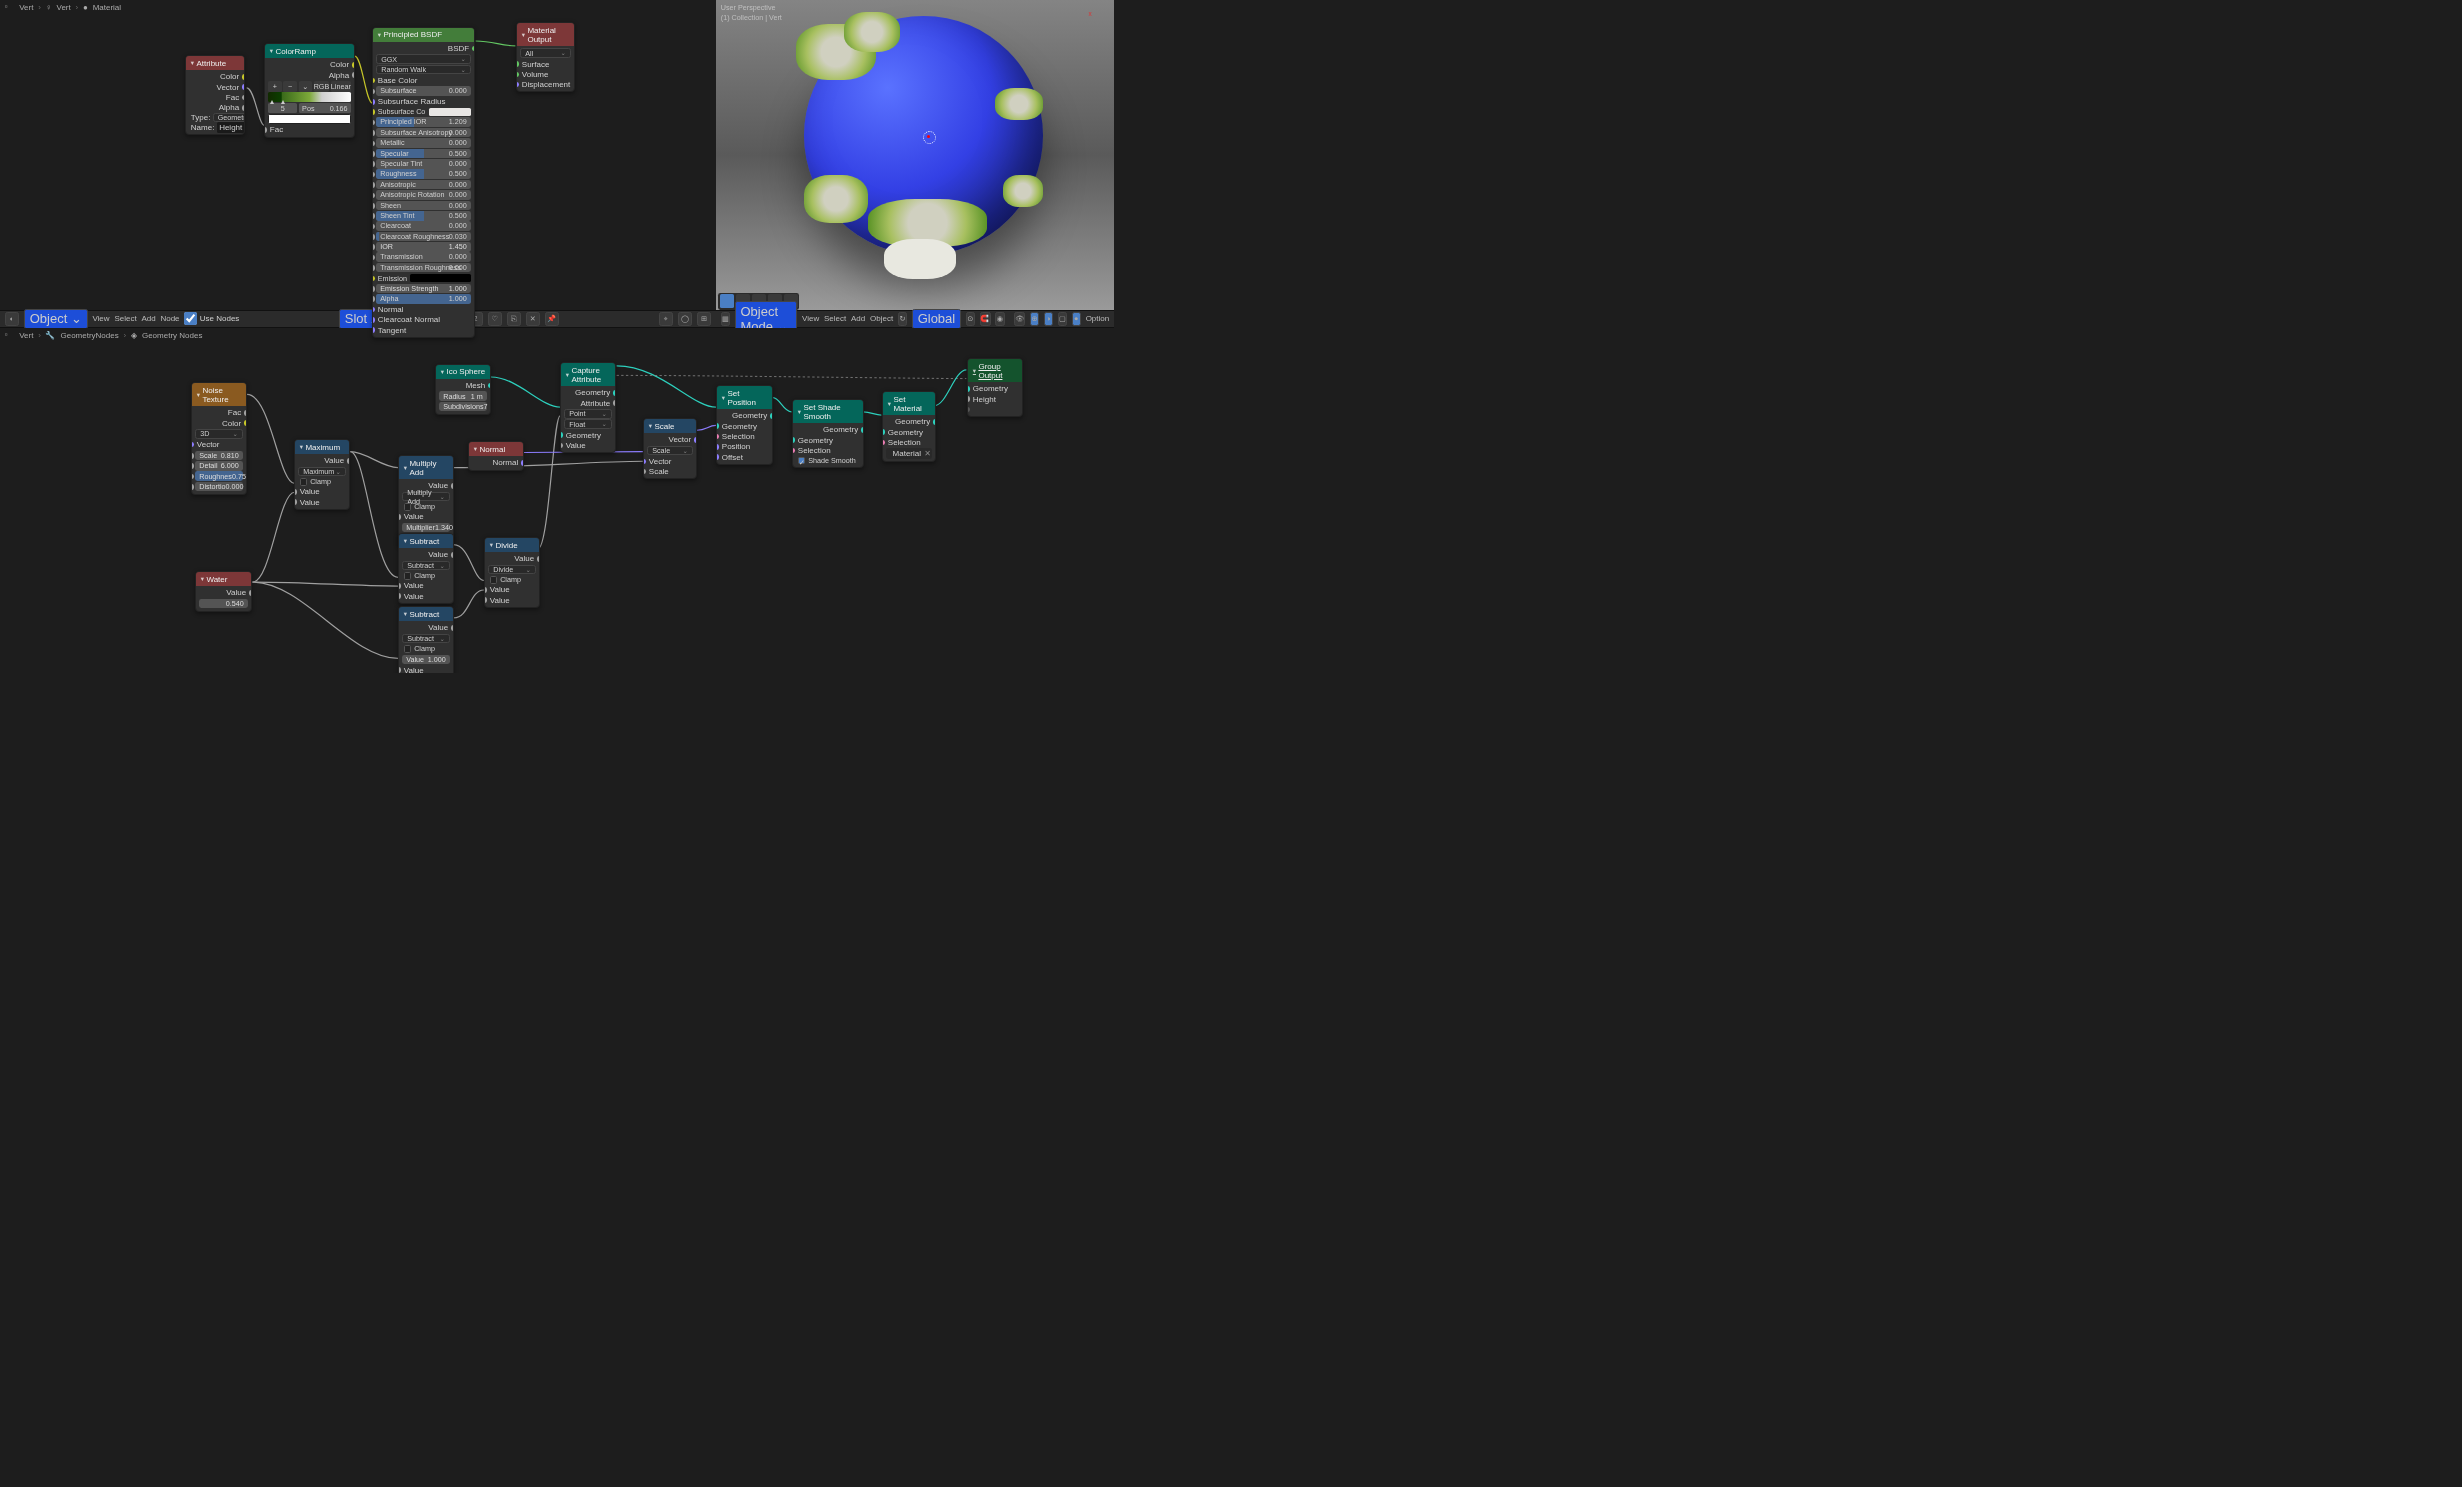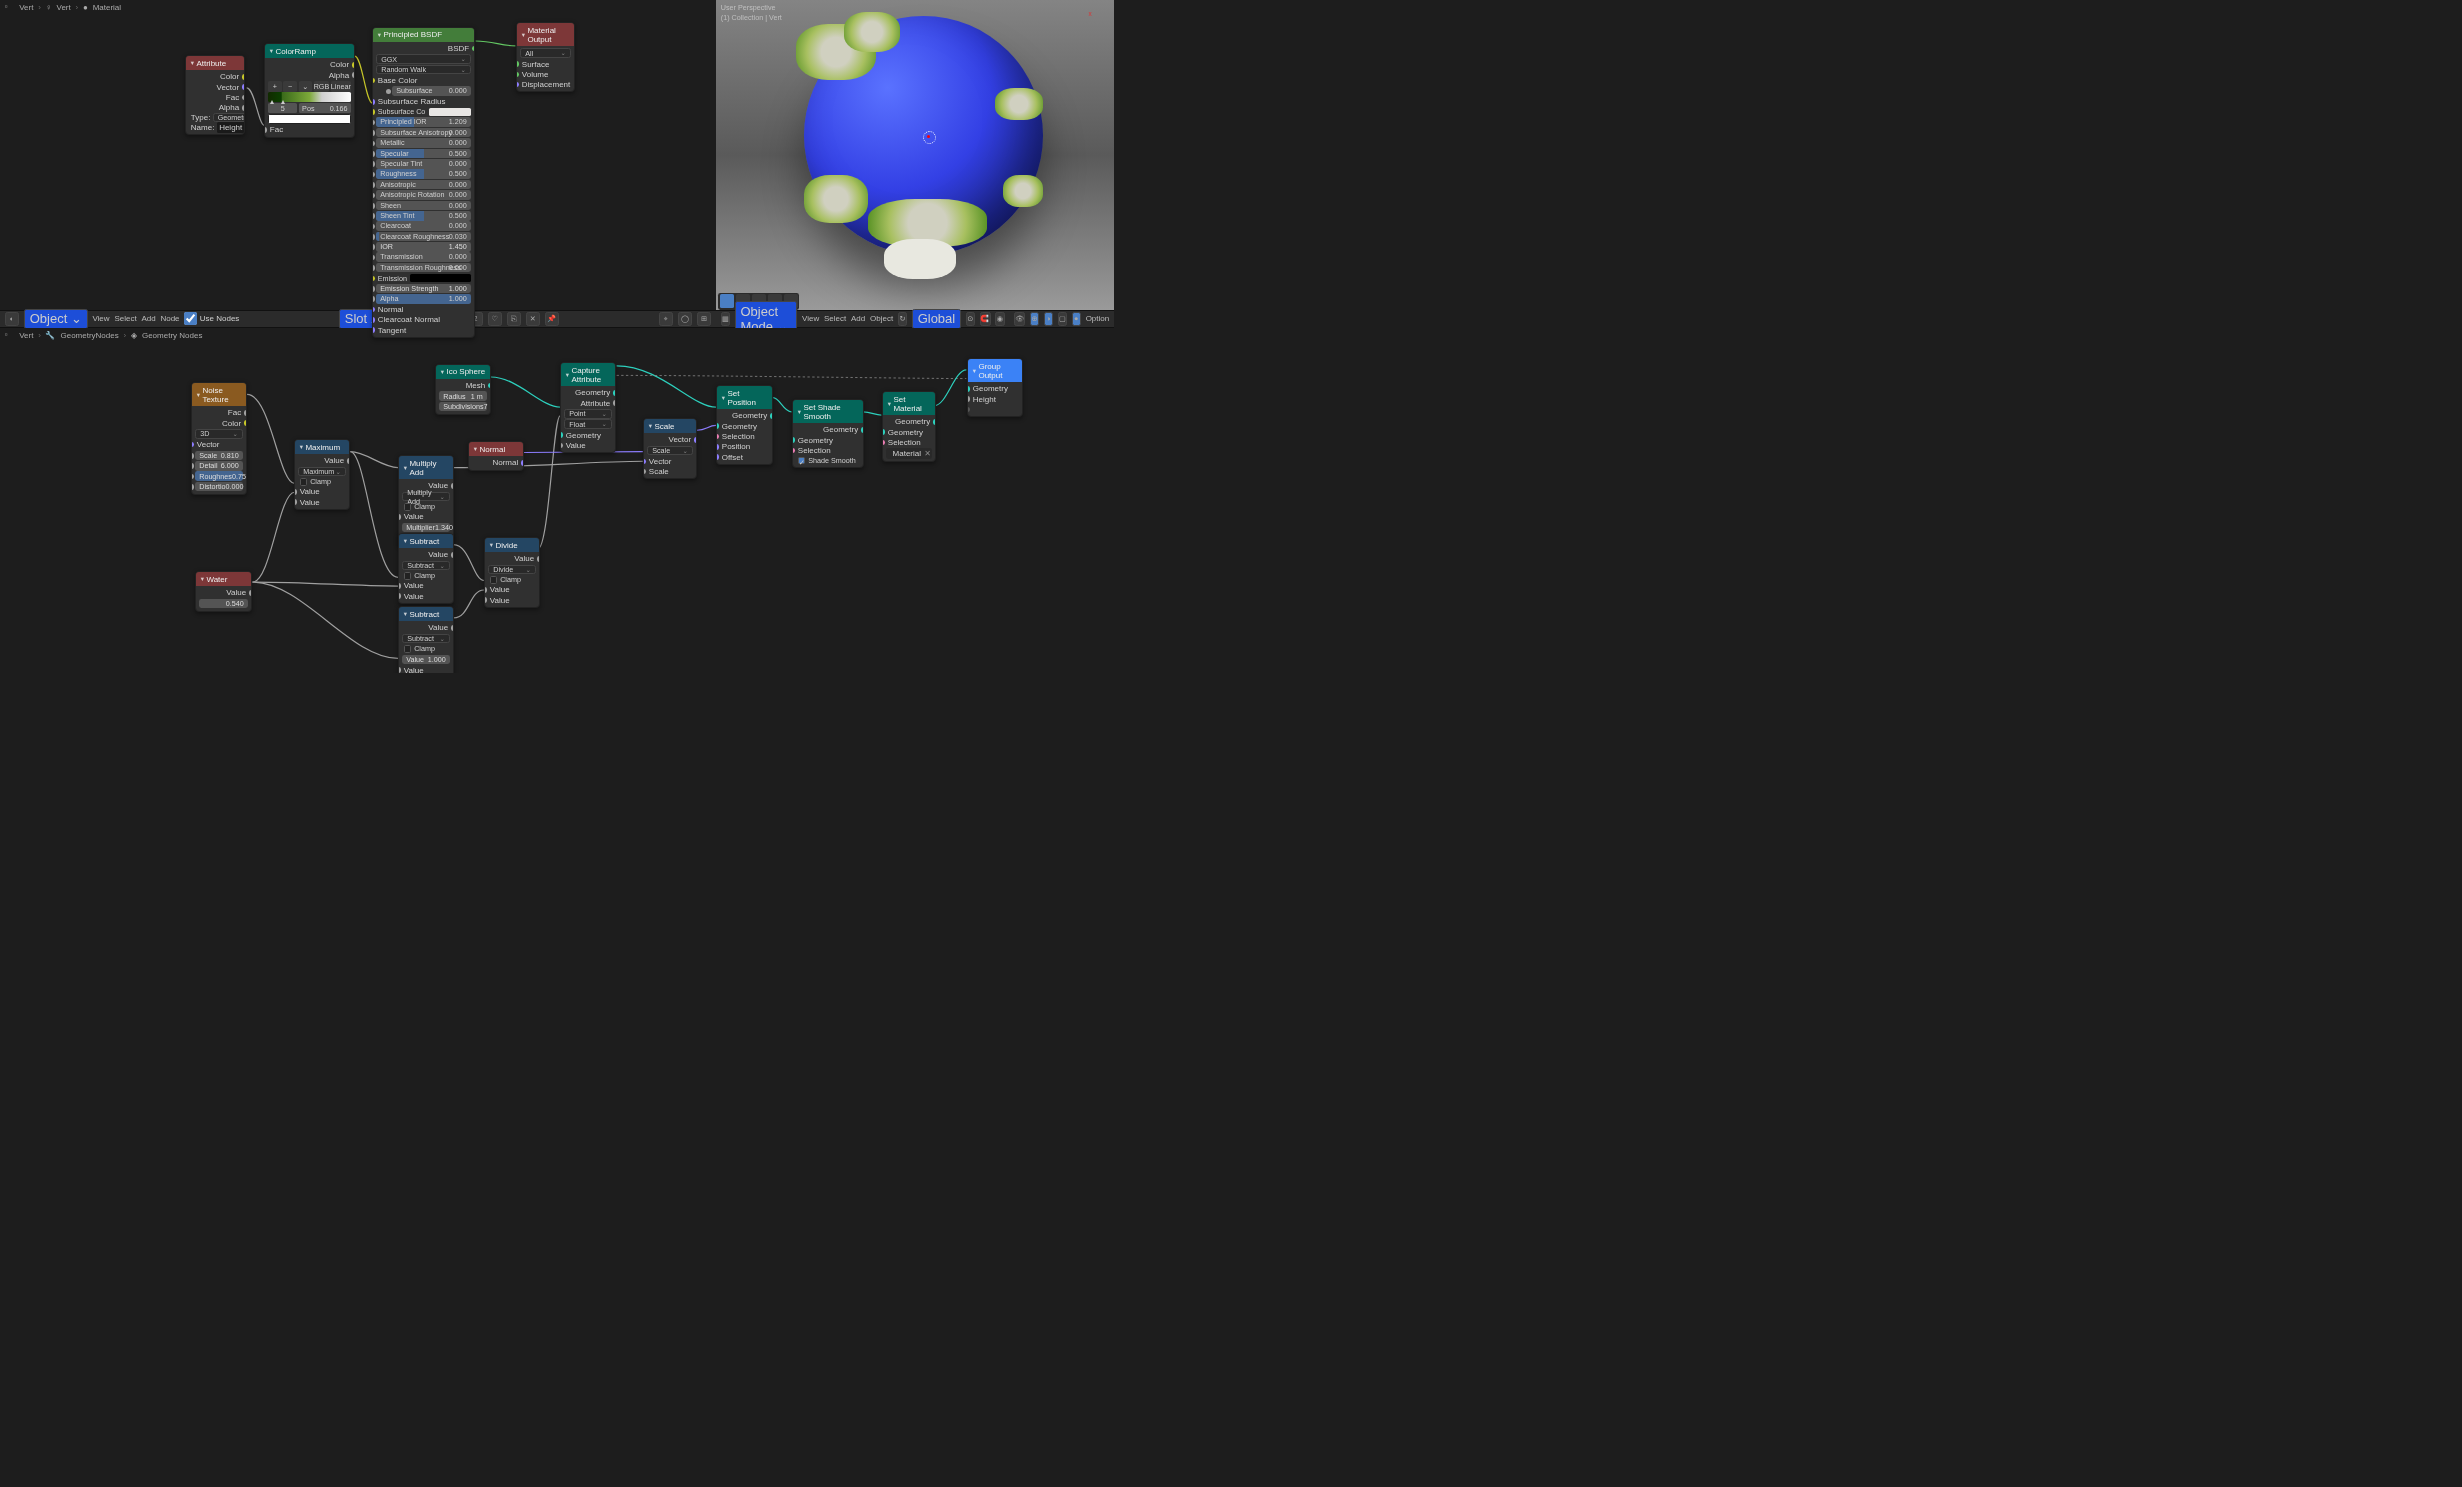--- a/index.html
+++ b/index.html
@@ -28,21 +28,21 @@
 
 
 .nodes { position: absolute; inset: 14.3px 0 0 0; background: #1d1d1d; }
 .node { position: absolute; background: #303030; border: 0.8px solid #222; border-radius: 4px; font-size: 8px; overflow: hidden; box-shadow: 0 1.6px 4px rgba(0,0,0,0.4);}
 .node-header { padding: 2.4px 4.8px; font-size: 8px; color: #eee; display: flex; align-items: center; gap: 2.4px; }
 .node-header::before { content: "▾"; font-size: 6.4px; opacity: .8;}
 .hdr-red { background: #7d3738; }
 .hdr-teal { background: #04665a; }
 .hdr-green { background: #437d3a; }
 .hdr-orange { background: #8a5a20; }
-.hdr-gray { background: #3b82f6; }
+.hdr-gray { background: #14532d; text-decoration: underline; }
 .hdr-darkblue { background: #244663; }
 .node-body { padding: 1.6px 0; }
 .row { display: flex; align-items: center; justify-content: space-between; padding: 0.8px 4.8px; height: 10.3px; position: relative;}
 .row.left { justify-content: flex-start; }
 .row.right { justify-content: flex-end; }
 .socket { width: 5.6px; height: 5.6px; border-radius: 50%; position: absolute; top: 2.4px; }
 .socket.out { right: -3.2px; }
 .socket.in { left: -3.2px; }
 .sock-yellow { background: #c7c729; }
 .sock-gray { background: #a0a0a0; }
@@ -198,21 +198,21 @@
             <span>BSDF</span>
             <span class="socket out sock-green"></span>
           </div>
         <div class="drop">GGX</div>
         <div class="drop">Random Walk</div>
         <div class="row left">
             <span class="socket in sock-yellow"></span>
             <span>Base Color</span>
           </div>
         <div id="bsdf-props">
-            <div style="position: relative; margin-left: 16px;">
+            <div style="position: relative;">
               <div class="prop-bar">
                 <div class="fill" style="width:0%"></div>
                 <span class="lbl">Subsurface</span>
                 <span class="val">0.000</span>
               </div>
               <span class="socket in sock-gray" style="top: 2.4px;"></span>
             </div>
             <div class="row left">
               <span class="socket in sock-purple"></span>
               <span>Subsurface Radius</span>

